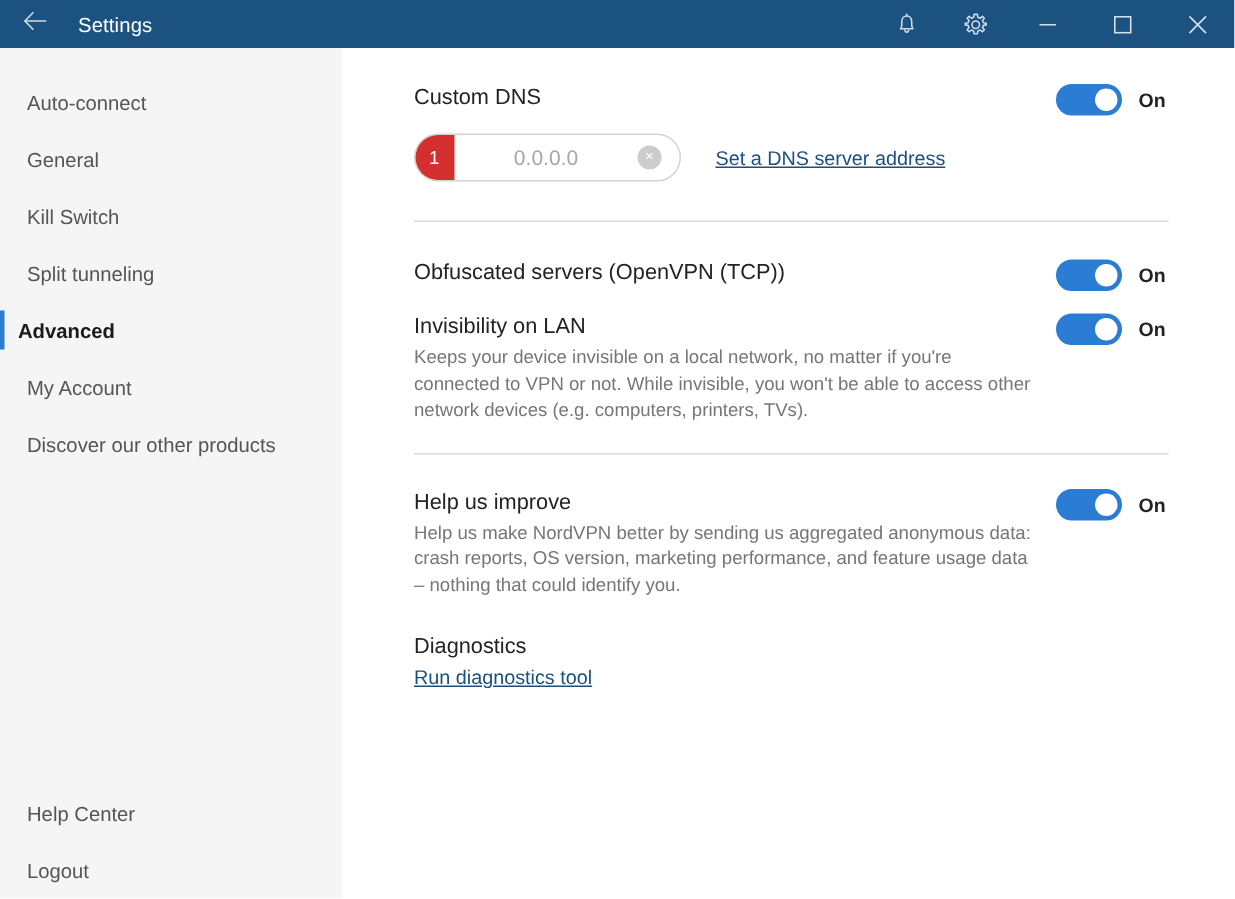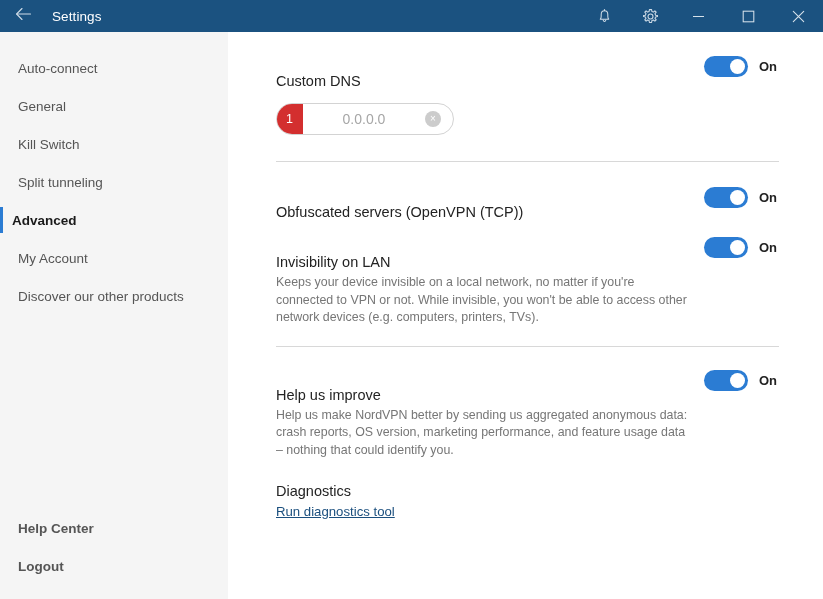--- a/index.html
+++ b/index.html
@@ -104,40 +104,38 @@
     content: "";
     position: absolute;
     left: 0;
     top: 6px;
     bottom: 6px;
     width: 3px;
     background: #2b7cd3;
   }
   .sidebar-gap { flex: 1 1 auto; }
   .sidebar-bottom {
-    padding-bottom: 14px;
-    font-weight: bold;
   }
 
   
   .content {
     flex: 1 1 auto;
     background: #ffffff;
     position: relative;
     padding: 0 44px 0 48px;
     box-sizing: border-box;
     overflow: hidden;
   }
 
   .row {
     display: flex;
     align-items: flex-start;
     justify-content: space-between;
   }
-  .row-left { flex: 1 1 auto; min-width: 0; padding-right: 12px; margin-top: 16px; }
+  .row-left { flex: 1 1 auto; min-width: 0; padding-right: 12px; }
 
   .sec-title {
     font-size: 14.5px;
     color: #232323;
     line-height: 20px;
   }
   .sec-desc {
     font-size: 12.4px;
     color: #767676;
     line-height: 17.5px;
@@ -379,20 +377,21 @@
           <div class="toggle-label">On</div>
         </div>
       </div>
 
       <div class="dns-row">
         <div class="dns-field">
           <div class="dns-badge">1</div>
           <input class="dns-input" type="text" placeholder="0.0.0.0" style="">
           <div class="dns-clear">×</div>
         </div>
+        <div class="dns-link">Set a DNS server address</div>
       </div>
 
       <div style="height:26px"></div>
       <div class="divider"></div>
       <div style="height:24px"></div>
 
       <div class="row">
         <div class="row-left">
           <div class="sec-title">Obfuscated servers (OpenVPN (TCP))</div>
         </div>

